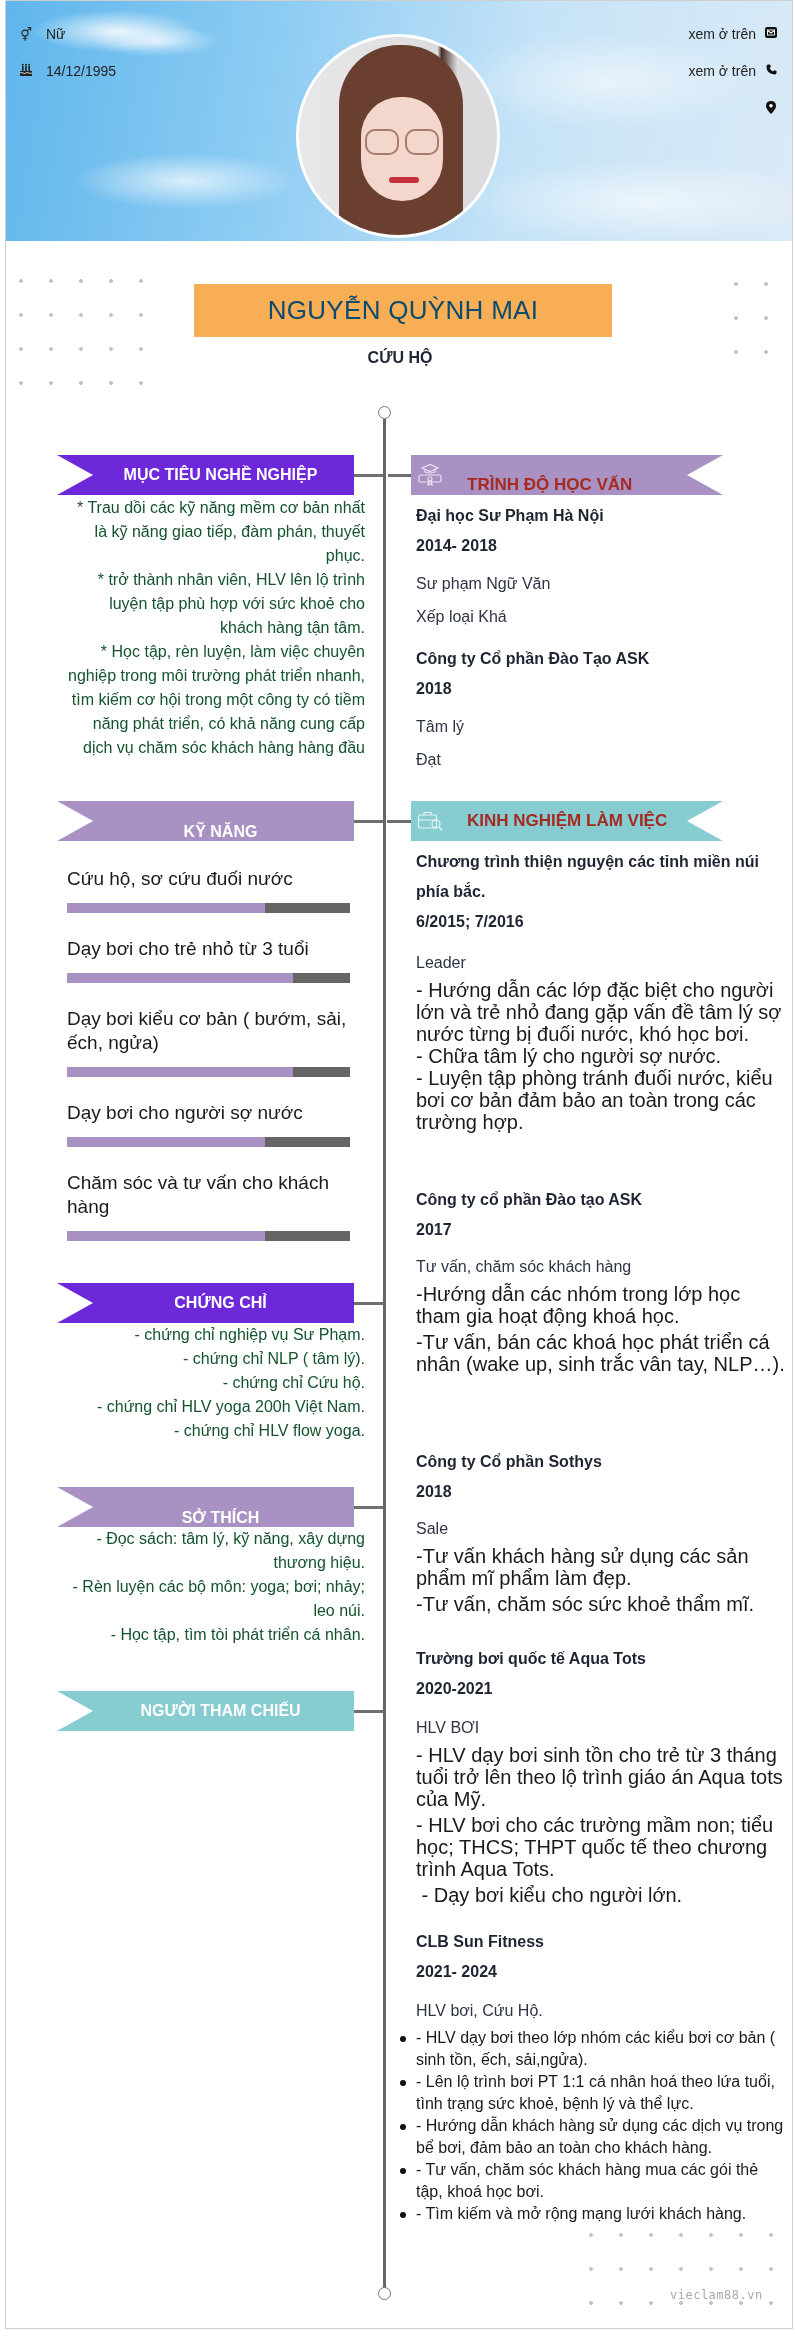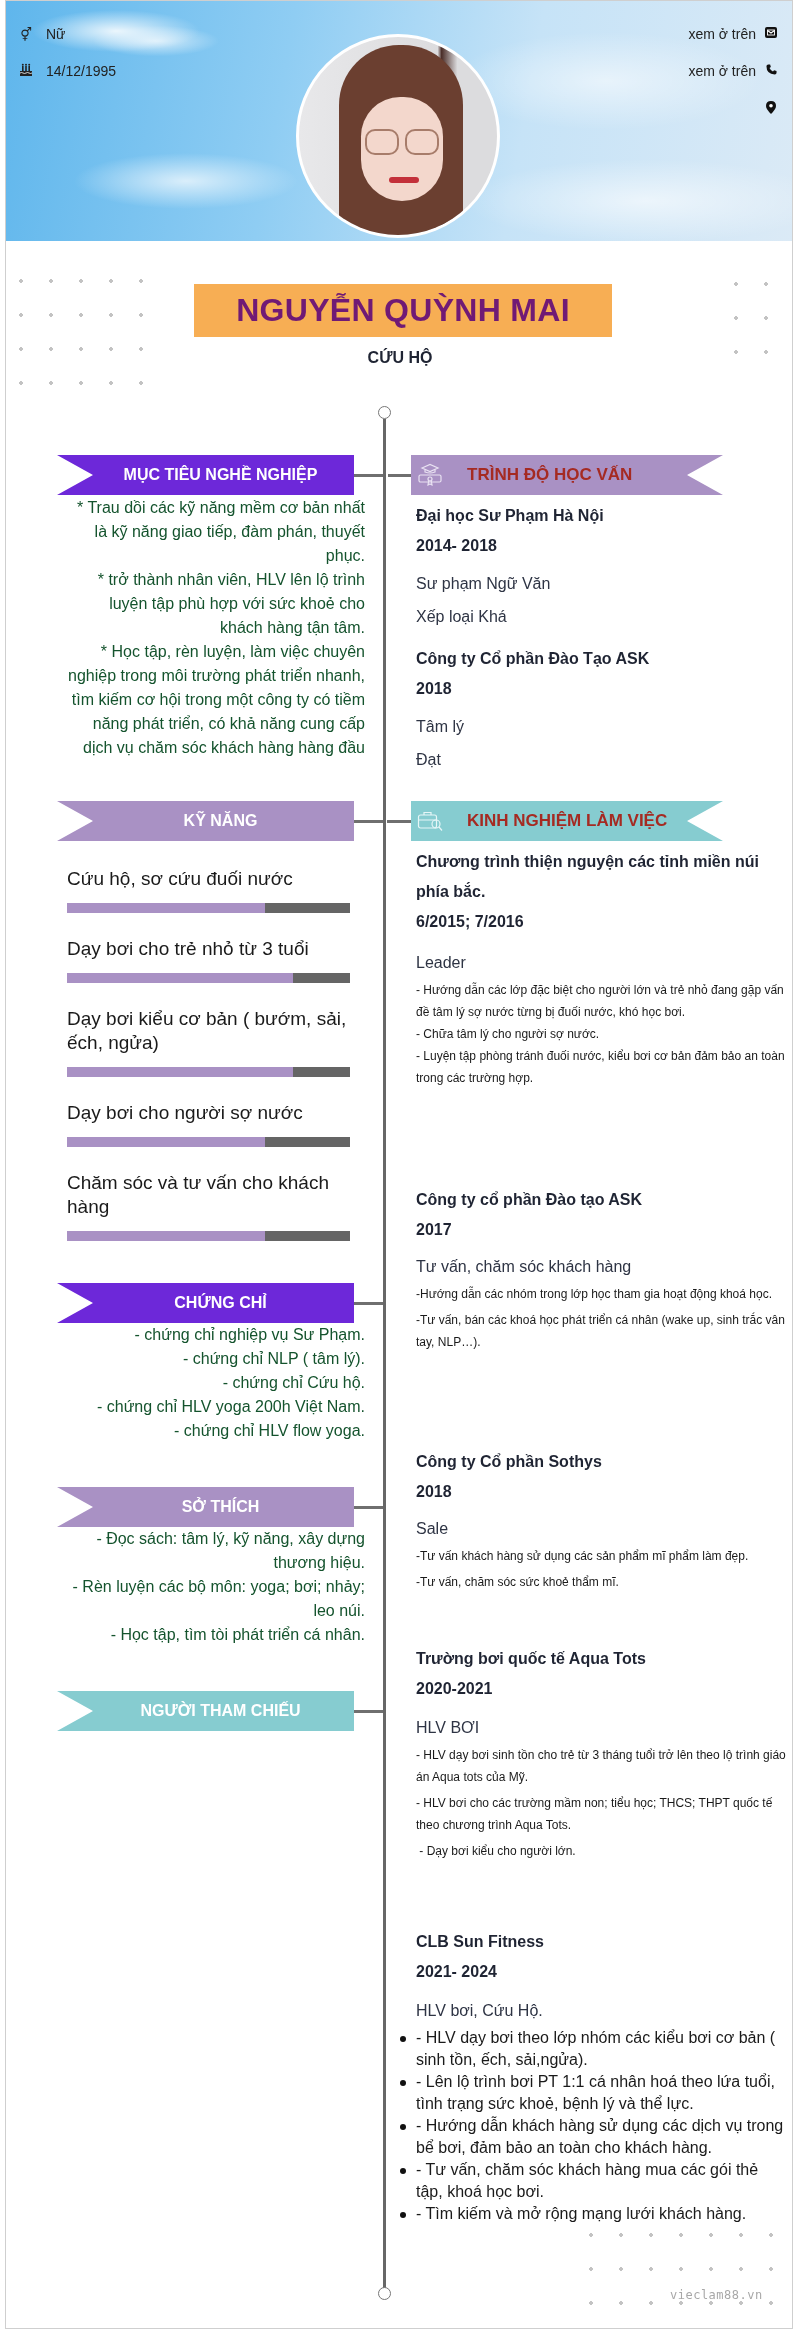--- a/index.html
+++ b/index.html
@@ -31,52 +31,52 @@
                 linear-gradient(90deg, #e8e8ea 0%, #dcdcde 70%, #4a2d28 72%, #dcdcde 80%); }
   .photo .hair { position: absolute; left: 40px; top: 8px; width: 124px; height: 196px; border-radius: 60px 60px 20px 20px; background: #6b3f30; }
   .photo .face { position: absolute; left: 62px; top: 60px; width: 82px; height: 104px; border-radius: 42px 42px 44px 44px; background: #f3d7cc; }
   .photo .glass { position: absolute; top: 92px; width: 34px; height: 26px; border: 2px solid #a77c6a; border-radius: 10px; }
   .photo .lips { position: absolute; left: 90px; top: 140px; width: 30px; height: 6px; border-radius: 4px; background: #c3303a; }
 
   
   .dots { position: absolute; background-image: radial-gradient(circle, #c3c3c3 1.6px, rgba(0,0,0,0) 2px); background-size: 30px 34px; }
 
   .name-box { position: absolute; left: 188px; top: 283px; width: 418px; height: 53px; background: #f7ae54; display: flex; align-items: center; justify-content: center; }
-  .name-box span { color: #701a75; font-weight: bold; font-size: 32px; letter-spacing: 0.3px; }
+  .name-box span { color: #0c4a6e; font-weight: normal; font-size: 26px; letter-spacing: 0.3px; }
   .job-title { position: absolute; left: 0; width: 788px; top: 348px; text-align: center; font-weight: bold; font-size: 16px; color: #1f2433; }
 
   
   .tl-line { position: absolute; left: 377px; top: 418px; width: 3px; height: 1870px; background: #676767; }
   .tl-dot { position: absolute; left: 372px; width: 13px; height: 13px; border-radius: 50%; border: 1.5px solid #777; background: #fff; }
   .tl-conn { position: absolute; height: 3px; background: #6f6f6f; }
   .tl-gap { position: absolute; left: 376px; width: 5px; height: 24px; background: #fff; }
 
   
   .banner-l { position: absolute; left: 51px; width: 297px; height: 40px; color: #fff; font-weight: bold; font-size: 16px; display: flex; align-items: center; justify-content: center; padding-left: 30px;
     clip-path: polygon(0 0, 100% 0, 100% 100%, 0 100%, 36px 50%); }
   .banner-r { position: absolute; left: 405px; width: 312px; height: 40px; color: #a52a22; font-weight: bold; font-size: 17px; display: flex; align-items: center; padding-left: 56px;
     clip-path: polygon(0 0, 100% 0, calc(100% - 36px) 50%, 100% 100%, 0 100%); }
   .banner-r .bicon { position: absolute; left: 6px; top: 8px; width: 26px; height: 24px; }
 
   .pink { background: #6d28d9; }
-  .purple { background: #a991c4; }
+  .purple { background: #a991c4; align-items: flex-end; }
   .teal { background: #86ccd0; }
 
   .ltext { position: absolute; left: 59px; width: 300px; font-size: 16px; line-height: 24px; color: #14532d; text-align: right; }
   .ltext p { margin: 0; }
 
   .skill { position: absolute; left: 61px; width: 290px; }
   .skill .lbl { font-size: 19px; line-height: 24px; color: #1a1a1a; }
   .skill .bar { position: absolute; left: 0; width: 283px; height: 10px; background: #656565; }
   .skill .fill { height: 100%; background: #a991c4; }
 
   .rsec { position: absolute; left: 410px; width: 370px; color: #1f2433; }
   .rsec .h { font-weight: bold; font-size: 16px; line-height: 30px; }
   .rsec .sub { font-size: 16px; line-height: 24px; color: #2e3444; }
-  .rsec .body { font-size: 12px; line-height: 22px; color: #1a1a1a; }
+  .rsec .body { font-size: 20px; line-height: 22px; color: #1a1a1a; }
   .rsec ul { padding-left: 0; list-style: none; }
   .rsec ul li { position: relative; font-size: 16px; line-height: 22px; color: #1a1a1a; }
   .rsec ul li::before { content: ""; position: absolute; left: -16px; top: 9px; width: 6px; height: 6px; border-radius: 50%; background: #111; }
 
   .watermark { position: absolute; left: 664px; top: 2287px; font-family: "DejaVu Sans Mono", monospace; font-size: 12px; color: #a8a8a8; letter-spacing: 0.5px; }
 </style>
 </head>
 <body>
 
 <div class="card">

